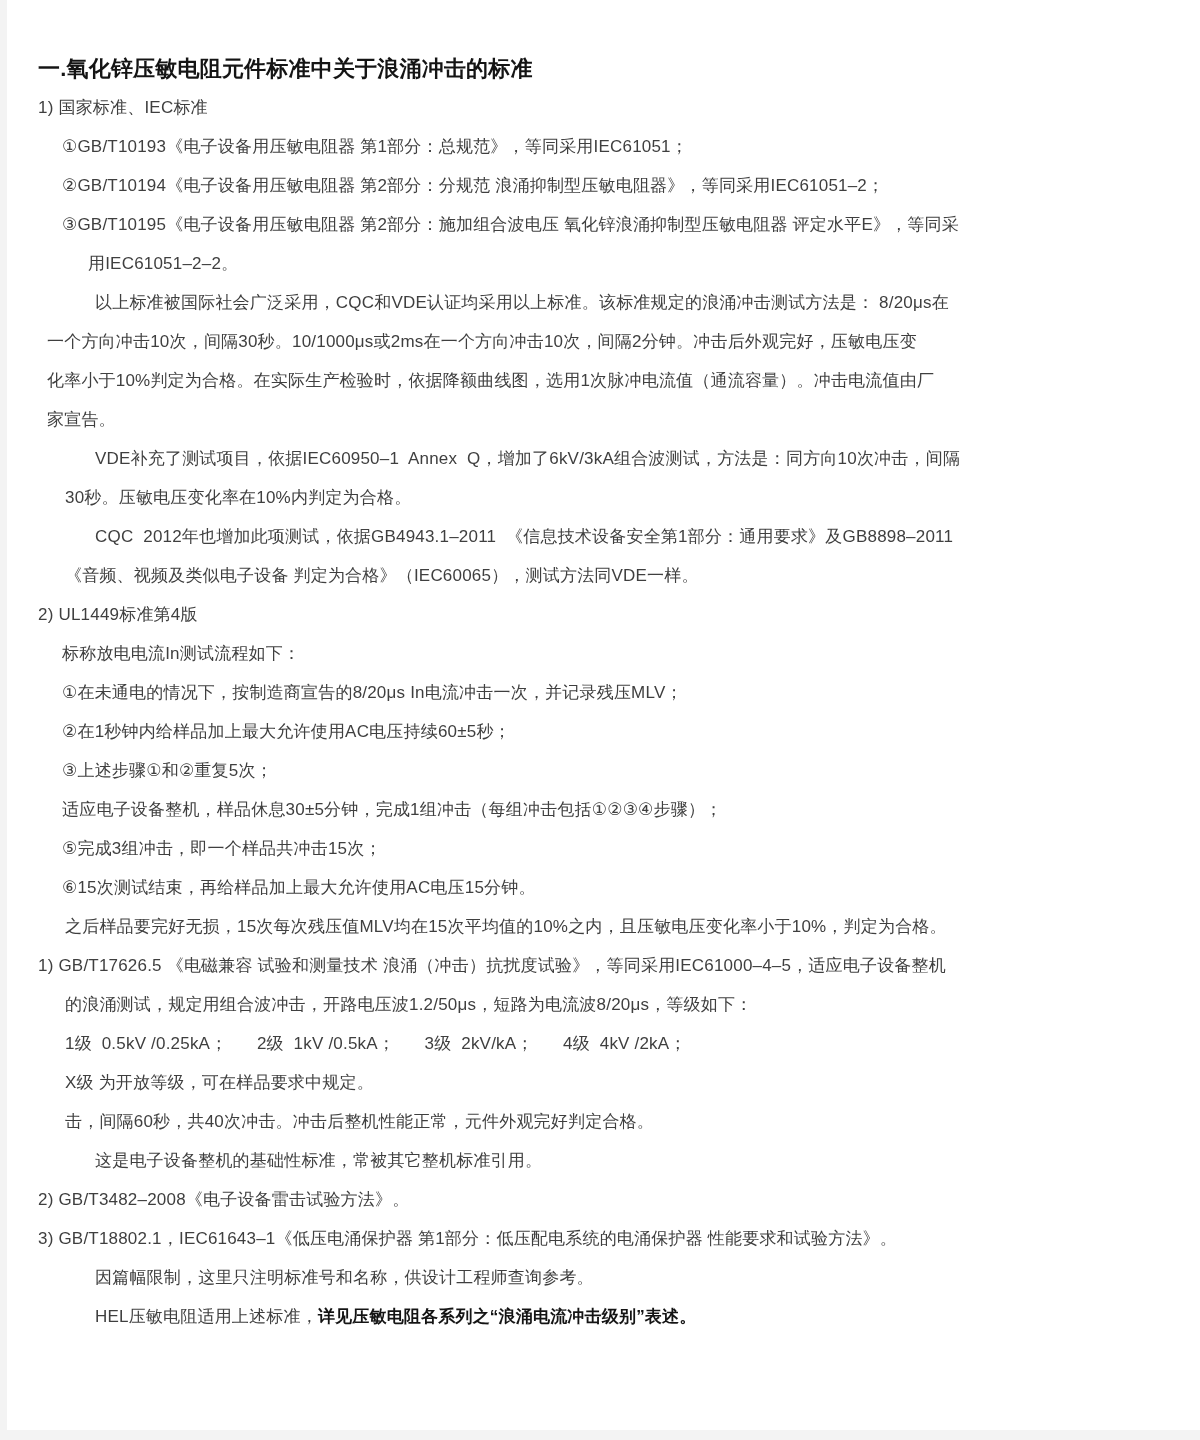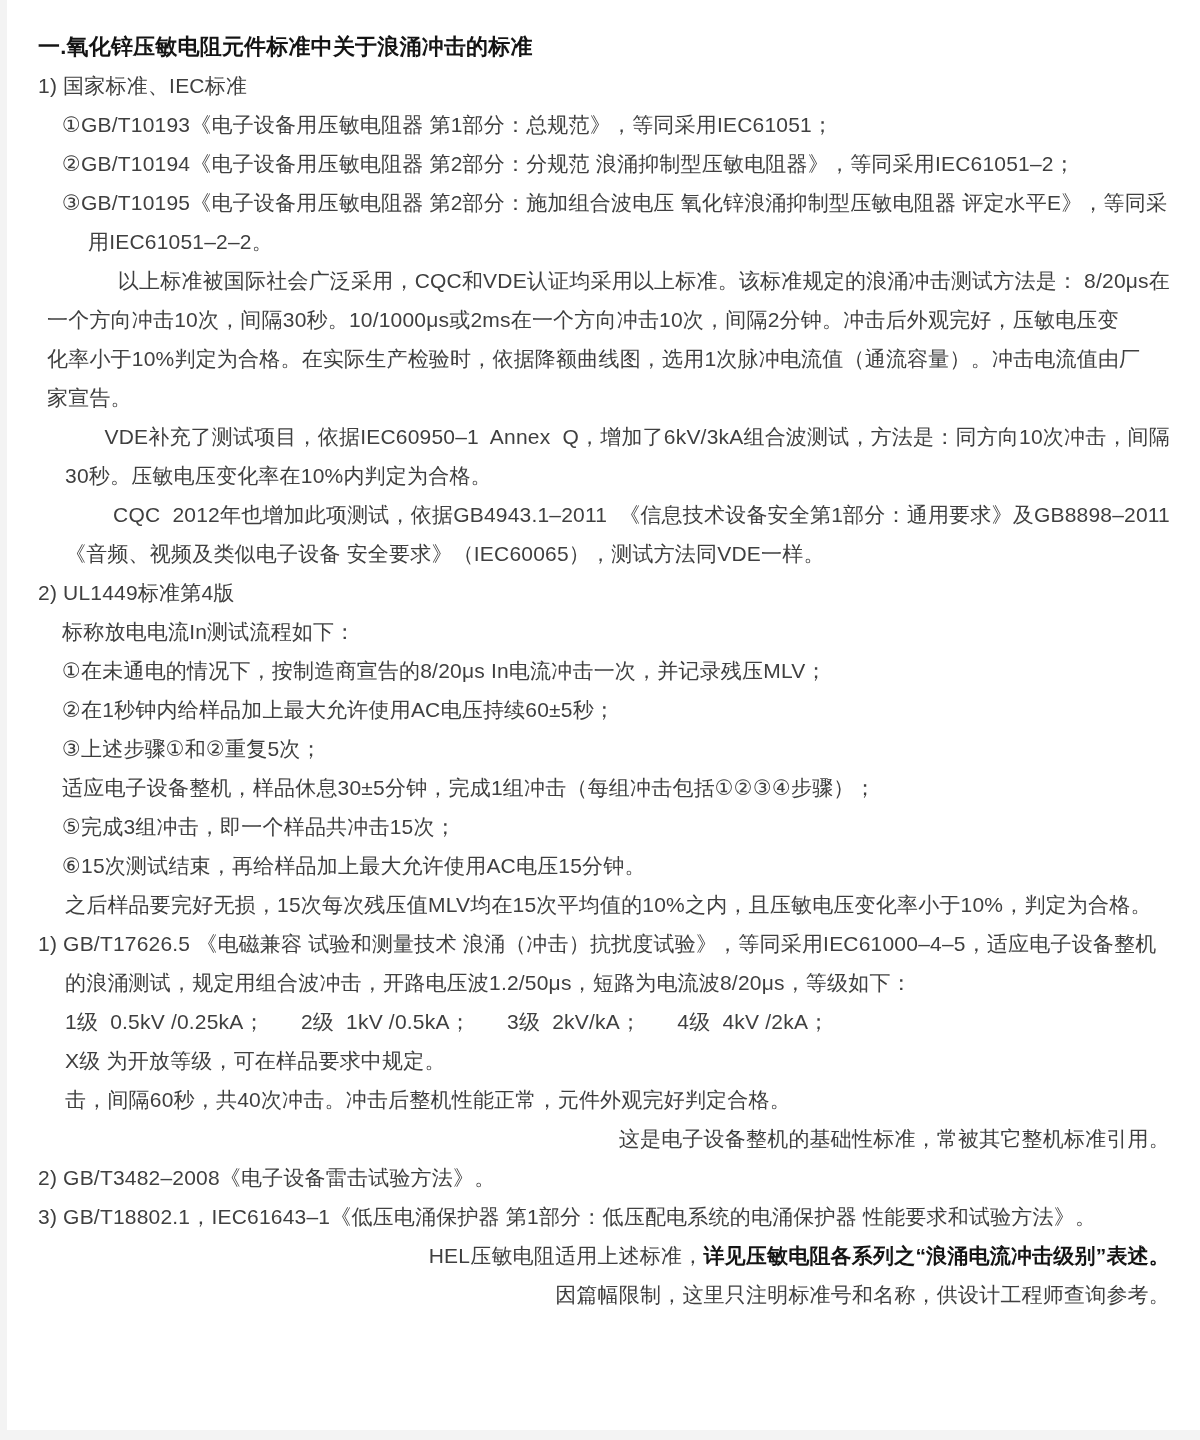--- a/index.html
+++ b/index.html
@@ -8,43 +8,44 @@
     font-family: "Liberation Sans", "DejaVu Sans", sans-serif;
     position: relative;
     overflow: hidden;
   }
   .page {
     position: absolute;
     inset: 0;
     background: #ffffff;
     padding: 27px 30px 0 38px;
     color: #3f3f3f;
+    margin-top: 22px;
   }
   .ln {
-    font-size: 21px;
+    font-size: 17px;
     line-height: 39px;
     height: 39px;
     white-space: pre;
     letter-spacing: 0.2px;
     color: #3f3f3f;
   }
   .h {
     font-weight: 700;
     color: #141414;
     font-size: 22px;
   }
   .b {
     font-weight: 700;
     color: #141414;
   }
   .L0 { margin-left: 0; }
   .L1 { margin-left: 24px; }
   .L2 { margin-left: 27px; }
   .L3 { margin-left: 50px; }
-  .L4 { margin-left: 57px; text-align: right; }
+  .L4 { margin-left: 57px; }
   .L5 { margin-left: 9px; }
   .edge-left {
     position: absolute; left: 0; top: 0; width: 7px; height: 1440px;
     background: #f3f3f3;
   }
   .edge-bottom {
     position: absolute; left: 0; bottom: 0; width: 1200px; height: 10px;
     background: #f3f3f3;
   }
 </style>
@@ -60,39 +61,39 @@
   <div class="ln L1">②GB/T10194《电子设备用压敏电阻器 第2部分：分规范 浪涌抑制型压敏电阻器》，等同采用IEC61051–2；</div>
   <div class="ln L1">③GB/T10195《电子设备用压敏电阻器 第2部分：施加组合波电压 氧化锌浪涌抑制型压敏电阻器 评定水平E》，等同采</div>
   <div class="ln L3">用IEC61051–2–2。</div>
   <div class="ln L4">以上标准被国际社会广泛采用，CQC和VDE认证均采用以上标准。该标准规定的浪涌冲击测试方法是： 8/20μs在</div>
   <div class="ln L5">一个方向冲击10次，间隔30秒。10/1000μs或2ms在一个方向冲击10次，间隔2分钟。冲击后外观完好，压敏电压变</div>
   <div class="ln L5">化率小于10%判定为合格。在实际生产检验时，依据降额曲线图，选用1次脉冲电流值（通流容量）。冲击电流值由厂</div>
   <div class="ln L5">家宣告。</div>
   <div class="ln L4">VDE补充了测试项目，依据IEC60950–1  Annex  Q，增加了6kV/3kA组合波测试，方法是：同方向10次冲击，间隔</div>
   <div class="ln L2">30秒。压敏电压变化率在10%内判定为合格。</div>
   <div class="ln L4">CQC  2012年也增加此项测试，依据GB4943.1–2011  《信息技术设备安全第1部分：通用要求》及GB8898–2011</div>
-  <div class="ln L2">《音频、视频及类似电子设备 安全要求》（IEC60065），测试方法同VDE一样。</div>
+  <div class="ln L2">《音频、视频及类似电子设备 判定为合格》（IEC60065），测试方法同VDE一样。</div>
   <div class="ln L0">2) UL1449标准第4版</div>
   <div class="ln L1">标称放电电流In测试流程如下：</div>
   <div class="ln L1">①在未通电的情况下，按制造商宣告的8/20μs In电流冲击一次，并记录残压MLV；</div>
   <div class="ln L1">②在1秒钟内给样品加上最大允许使用AC电压持续60±5秒；</div>
   <div class="ln L1">③上述步骤①和②重复5次；</div>
   <div class="ln L1">适应电子设备整机，样品休息30±5分钟，完成1组冲击（每组冲击包括①②③④步骤）；</div>
   <div class="ln L1">⑤完成3组冲击，即一个样品共冲击15次；</div>
   <div class="ln L1">⑥15次测试结束，再给样品加上最大允许使用AC电压15分钟。</div>
   <div class="ln L2">之后样品要完好无损，15次每次残压值MLV均在15次平均值的10%之内，且压敏电压变化率小于10%，判定为合格。</div>
 
 
   <div class="ln L0">1) GB/T17626.5 《电磁兼容 试验和测量技术 浪涌（冲击）抗扰度试验》，等同采用IEC61000–4–5，适应电子设备整机</div>
   <div class="ln L2">的浪涌测试，规定用组合波冲击，开路电压波1.2/50μs，短路为电流波8/20μs，等级如下：</div>
   <div class="ln L2">1级  0.5kV /0.25kA；      2级  1kV /0.5kA；      3级  2kV/kA；      4级  4kV /2kA；</div>
   <div class="ln L2">X级 为开放等级，可在样品要求中规定。</div>
   <div class="ln L2">击，间隔60秒，共40次冲击。冲击后整机性能正常，元件外观完好判定合格。</div>
   <div class="ln L4">这是电子设备整机的基础性标准，常被其它整机标准引用。</div>
   <div class="ln L0">2) GB/T3482–2008《电子设备雷击试验方法》。</div>
   <div class="ln L0">3) GB/T18802.1，IEC61643–1《低压电涌保护器 第1部分：低压配电系统的电涌保护器 性能要求和试验方法》。</div>
+  <div class="ln L4">因篇幅限制，这里只注明标准号和名称，供设计工程师查询参考。</div>
   <div class="ln L4"><span>HEL压敏电阻适用上述标准，</span><span class="b">详见压敏电阻各系列之“浪涌电流冲击级别”表述。</span></div>
-  <div class="ln L4">因篇幅限制，这里只注明标准号和名称，供设计工程师查询参考。</div>
 
 </div>
 
 <div class="edge-left"></div>
 <div class="edge-bottom"></div>
 
 </body></html>

